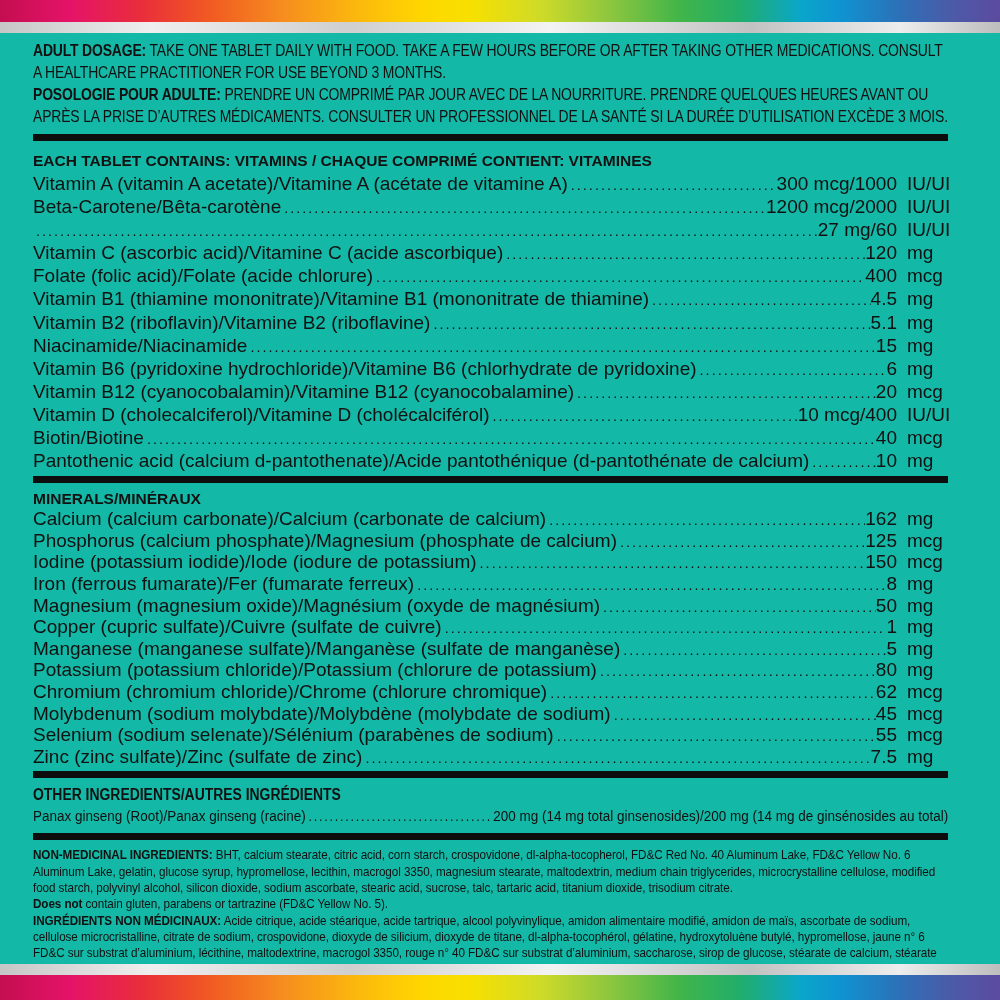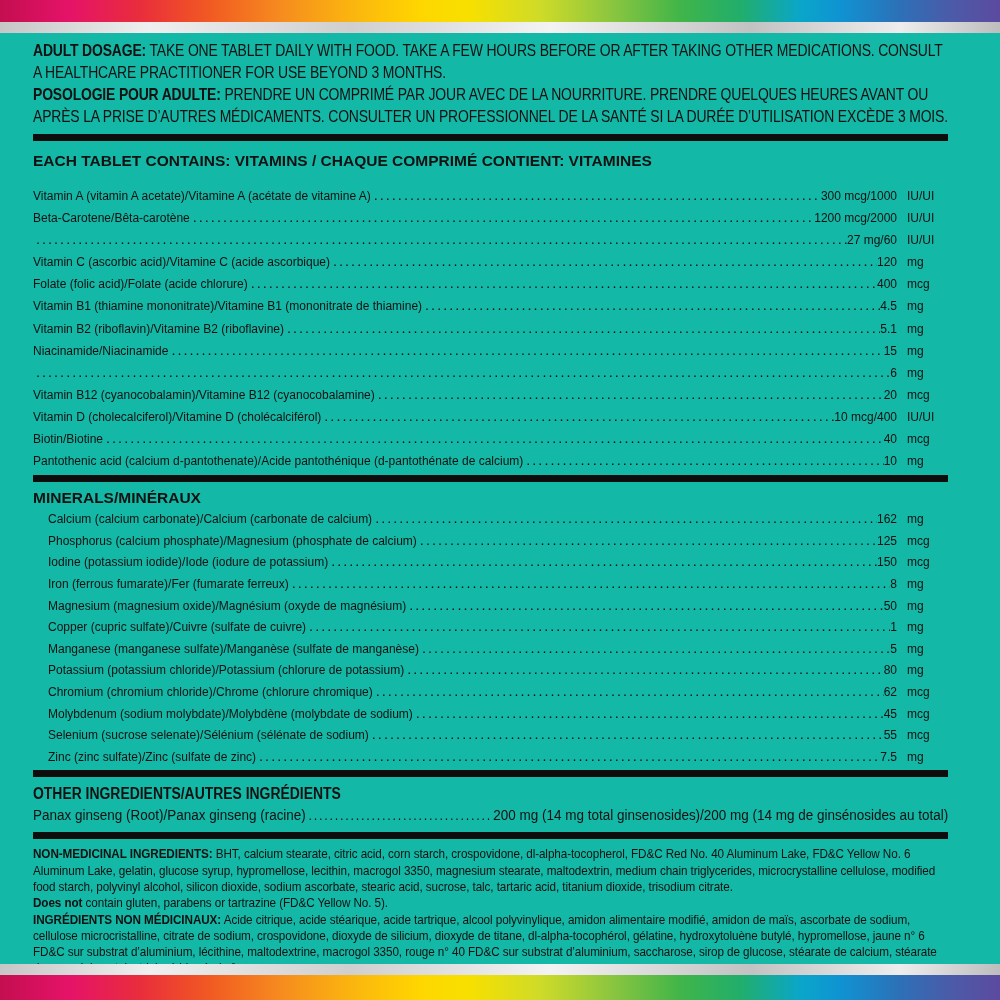--- a/index.html
+++ b/index.html
@@ -19,23 +19,23 @@
   .rule.r2{margin:3px 0 5px 0;}
   .rule.r3{margin:3px 0 7px 0;}
   .rule.r4{margin:6px 0 7px 0;}
   
   .cond82{width:1116px;transform:scaleX(0.82);transform-origin:0 0;}
   .cond87{width:1052px;transform:scaleX(0.87);transform-origin:0 0;}
   .cond93{width:984px;transform:scaleX(0.93);transform-origin:0 0;}
   .dosage p{margin:0;font-size:17px;line-height:22px;letter-spacing:-0.2px;}
   .dosage b{font-weight:bold;}
   .sec-h{font-weight:bold;font-size:15.5px;line-height:21px;white-space:nowrap;}
-  .vits .sec-h{margin-bottom:14px;}
-  .row{display:flex;align-items:baseline;font-size:12px;line-height:21.1px;}
-  .mins .row{line-height:20.6px;margin-left:15px;}
+  .vits .sec-h{margin-bottom:2px;}
+  .row{display:flex;align-items:baseline;font-size:19px;line-height:21.1px;}
+  .mins .row{line-height:20.6px;}
   .nm{white-space:nowrap;}
   .leader{flex:1;overflow:hidden;white-space:nowrap;padding:0 3px;min-width:10px;}
   .leader::after{content:"..........................................................................................................................................................................................................................................................................................................................";
     letter-spacing:2px;font-size:14.5px;color:#111;}
   .amt{white-space:nowrap;}
   .unit{width:41px;padding-left:10px;white-space:nowrap;}
   .other .sec-h{font-size:16px;line-height:20px;}
   .other .row{font-size:15.5px;line-height:21px;}
   .fine p{margin:0;font-size:12.6px;line-height:16.3px;letter-spacing:-0.1px;}
   .fine b{font-weight:bold;}
@@ -102,20 +102,21 @@
           <span class="amt">5.1</span>
           <span class="unit">mg</span>
         </div>
       <div class="row">
           <span class="nm">Niacinamide/Niacinamide</span>
           <span class="leader"></span>
           <span class="amt">15</span>
           <span class="unit">mg</span>
         </div>
       <div class="row">
+          <span class="nm">Vitamin B6 (pyridoxine hydrochloride)/Vitamine B6 (chlorhydrate de pyridoxine)</span>
           <span class="leader"></span>
           <span class="amt">6</span>
           <span class="unit">mg</span>
         </div>
       <div class="row">
           <span class="nm">Vitamin B12 (cyanocobalamin)/Vitamine B12 (cyanocobalamine)</span>
           <span class="leader"></span>
           <span class="amt">20</span>
           <span class="unit">mcg</span>
         </div>
@@ -198,21 +199,21 @@
           <span class="amt">62</span>
           <span class="unit">mcg</span>
         </div>
       <div class="row">
           <span class="nm">Molybdenum (sodium molybdate)/Molybdène (molybdate de sodium)</span>
           <span class="leader"></span>
           <span class="amt">45</span>
           <span class="unit">mcg</span>
         </div>
       <div class="row">
-          <span class="nm">Selenium (sucrose selenate)/Sélénium (sélénate de sodium)</span>
+          <span class="nm">Selenium (sodium selenate)/Sélénium (parabènes de sodium)</span>
           <span class="leader"></span>
           <span class="amt">55</span>
           <span class="unit">mcg</span>
         </div>
       <div class="row">
           <span class="nm">Zinc (zinc sulfate)/Zinc (sulfate de zinc)</span>
           <span class="leader"></span>
           <span class="amt">7.5</span>
           <span class="unit">mg</span>
         </div>

